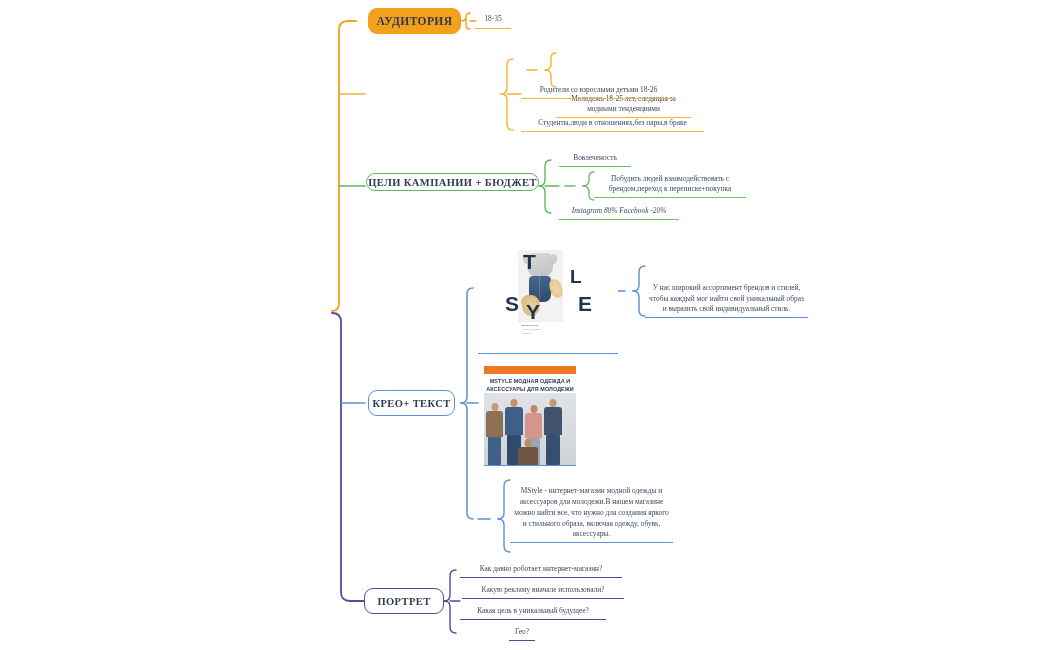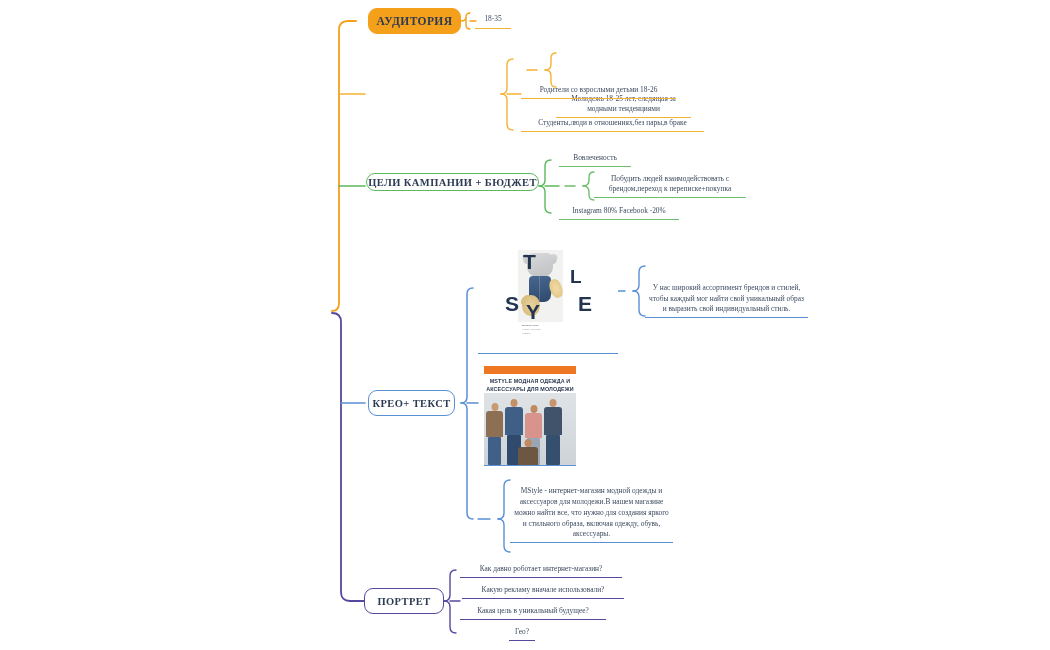--- a/index.html
+++ b/index.html
@@ -119,21 +119,21 @@
     position:absolute;left:0;right:0;bottom:0;height:72px;
     background:linear-gradient(#dfe3e6 0%,#d6dbdf 55%,#cdd3d7 100%);
     overflow:hidden;
   }
   .person{position:absolute;bottom:0;}
   .p-head{position:absolute;left:50%;transform:translateX(-50%);border-radius:50%;}
   .p-torso{position:absolute;left:0;right:0;border-radius:3px 3px 0 0;}
   .p-legs{position:absolute;left:10%;right:10%;bottom:0;background:#40608a;border-radius:1px;}
 
   
-  .nowrap{white-space:nowrap;}
+  .nowrap{white-space:nowrap;font-style:italic;}
 </style>
 </head>
 <body>
 
 <div id="canvas">
 
   <svg class="links" viewBox="0 0 1050 650">
     <g fill="none" stroke-linecap="round" stroke-linejoin="round">
 
       <path d="M332 311 Q339 311 339 303 L339 30 Q339 21 348 21 L356 21" stroke="#f5a01a" stroke-width="1.8"></path>

